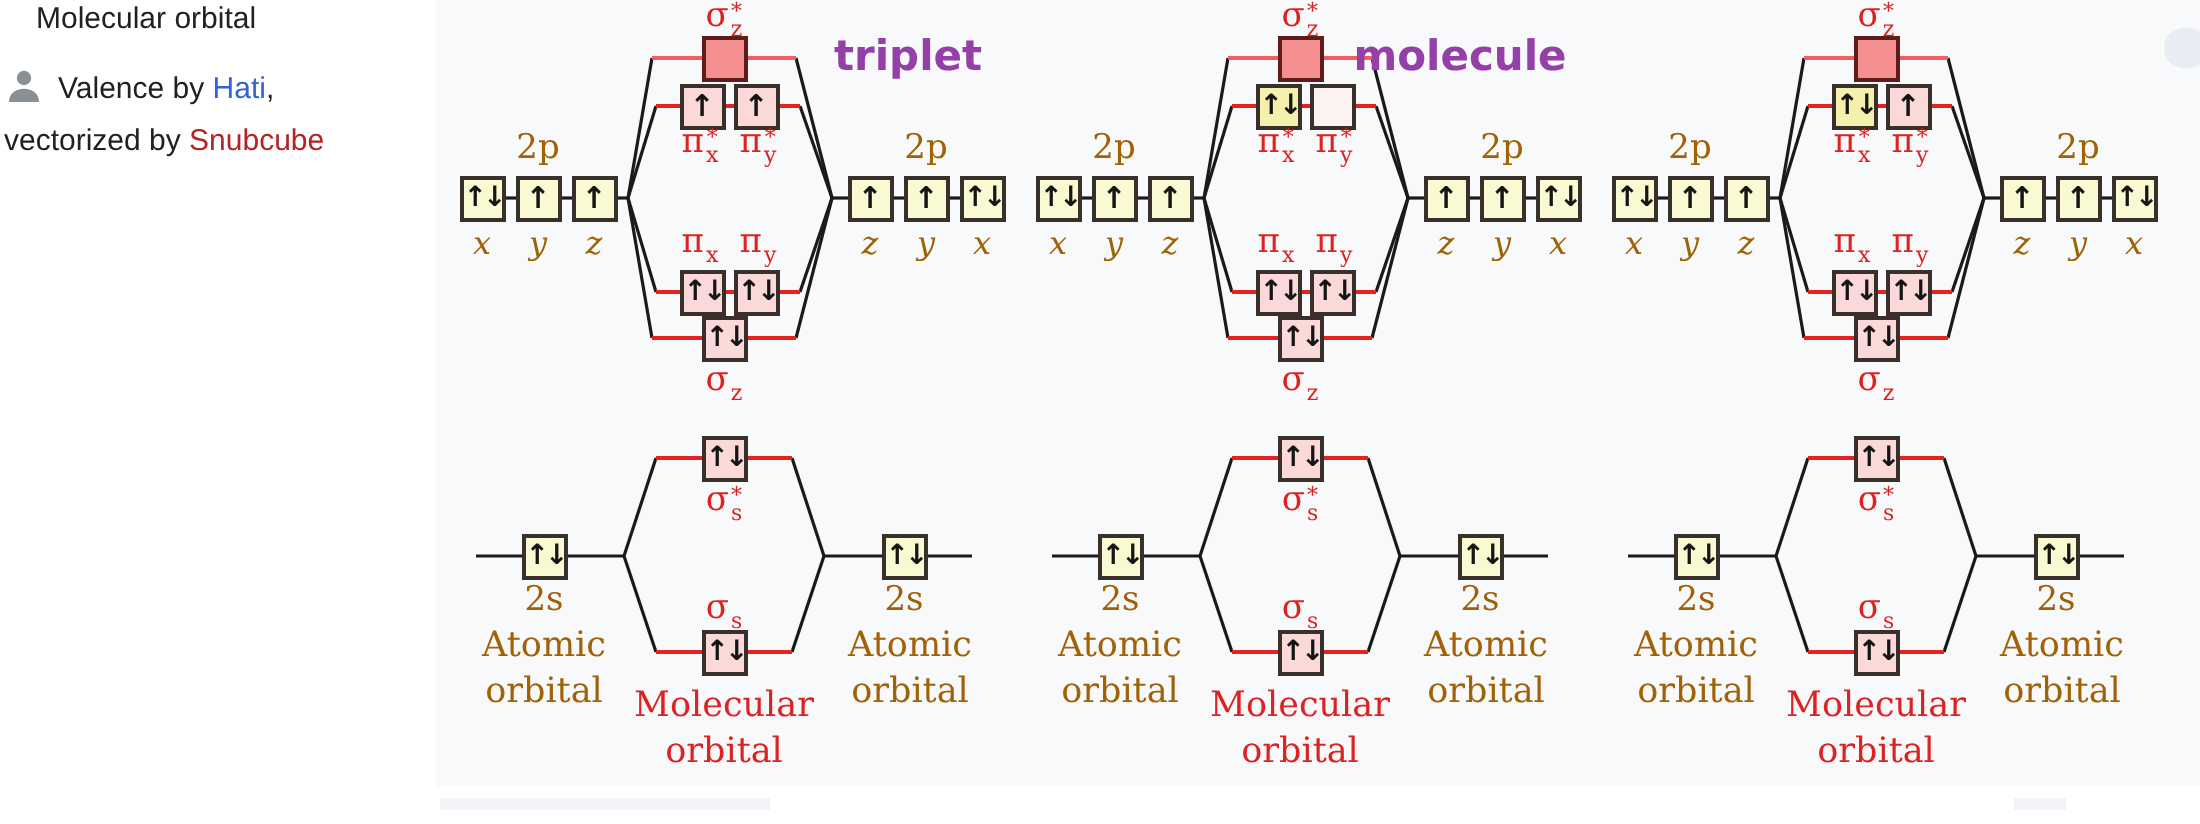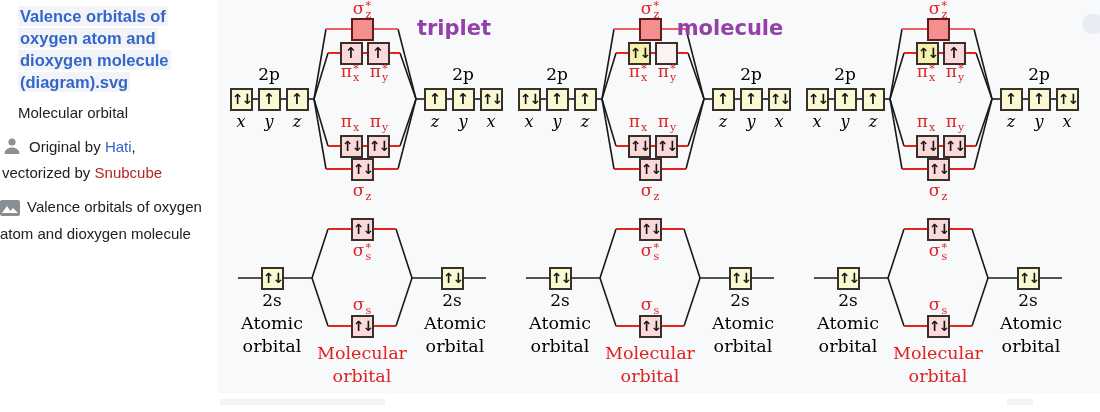--- a/index.html
+++ b/index.html
@@ -34,57 +34,48 @@
   .mo-diagram{position:relative;width:288px;height:393px;flex:none;}
   .wires{position:absolute;left:0;top:0;}
   .box{
     position:absolute;width:23px;height:23px;box-sizing:border-box;border:2px solid #39302b;
     display:flex;align-items:center;justify-content:center;
     font-family:"DejaVu Sans",sans-serif;font-weight:bold;font-size:15px;color:#151515;
   }
   .box.pair{letter-spacing:-2px;padding-left:1px;font-size:14px;}
   .box.starbox{border-color:#5d1d1d;}
   .dlabel{position:absolute;transform:translateX(-50%);text-align:center;white-space:nowrap;}
-  .serif{font-family:"DejaVu Serif","Liberation Serif",serif;color:#000000;}
+  .serif{font-family:"DejaVu Serif","Liberation Serif",serif;color:#a16207;}
   .ital{font-style:italic;}
   .redtxt{color:#dd2222;}
   .statelbl{font-family:"DejaVu Sans",sans-serif;font-weight:bold;font-size:21px;color:#9440a8;}
   .twoline{line-height:23px;font-size:17.5px;white-space:pre-line;}
   .orb{display:inline-flex;align-items:flex-start;line-height:1;font-family:"DejaVu Serif","Liberation Serif",serif;}
   .orb .base{font-size:17px;line-height:1;}
   .orb .stk{display:inline-flex;flex-direction:column;margin-left:1px;}
   .orb .sup,.orb .sub{font-size:11px;line-height:1;height:9px;display:block;}
   .strip{position:absolute;height:6px;background:#f3f4f8;}
   .pill{position:absolute;background:#eaecf3;border-radius:10px;}
 </style>
 </head>
 <body>
 
 <aside class="meta">
-  <h1><span>Valence orbitals of oxygen atom and dioxygen molecule (diagram).svg</span></h1>
   <div class="desc">Molecular orbital</div>
 
   <p class="attr">
     <span class="icn">
       <svg width="20" height="20" viewBox="0 0 20 20">
           <circle cx="10" cy="6" r="3.6" fill="#8a8f94"></circle>
           <path d="M2.5 18c0-4.2 3.3-6.6 7.5-6.6s7.5 2.4 7.5 6.6z" fill="#8a8f94"></path>
         </svg>
-    </span><span>Original by </span><a>Hati</a><span>, vectorized by </span><a class="redlink">Snubcube</a>
+    </span><span>Valence by </span><a>Hati</a><span>, vectorized by </span><a class="redlink">Snubcube</a>
   </p>
 
 
-  <p class="cap">
-    <span class="icn">
-      <svg width="20" height="16" viewBox="0 0 20 16">
-          <rect x="0" y="0" width="20" height="16" rx="2" fill="#8a8f94"></rect>
-          <path d="M2 13 L7 6 L10.5 11 L13 8 L18 13 Z" fill="#ffffff"></path>
-        </svg>
-    </span><span>Valence orbitals of oxygen atom and dioxygen molecule</span>
-  </p>
 </aside>
 
 <main class="preview">
   <div id="diagrams">
       <div class="mo-diagram">
         <svg width="288" height="393" class="wires">
           <line x1="30" y1="99" x2="36" y2="99" stroke="#1a1a1a" stroke-width="1.6"></line>
           <line x1="58" y1="99" x2="64" y2="99" stroke="#1a1a1a" stroke-width="1.6"></line>
           <line x1="86" y1="99" x2="92" y2="99" stroke="#1a1a1a" stroke-width="1.6"></line>
           <line x1="194" y1="99" x2="202" y2="99" stroke="#1a1a1a" stroke-width="1.6"></line>

